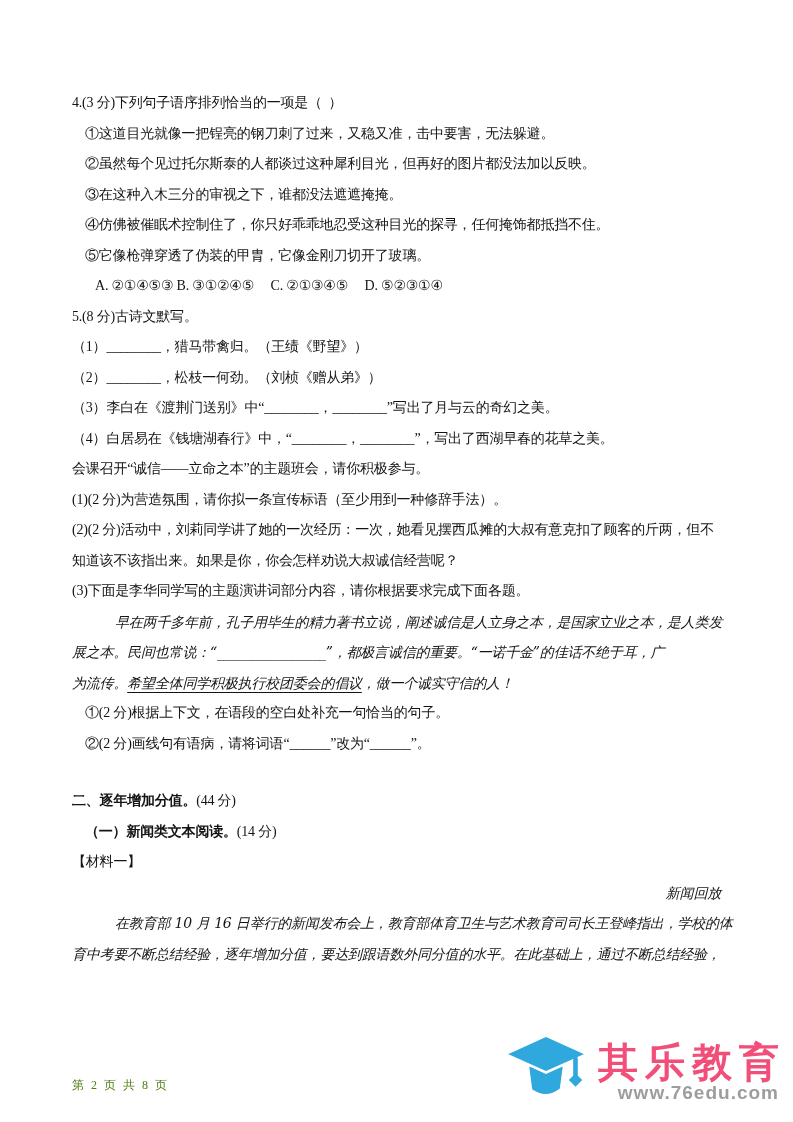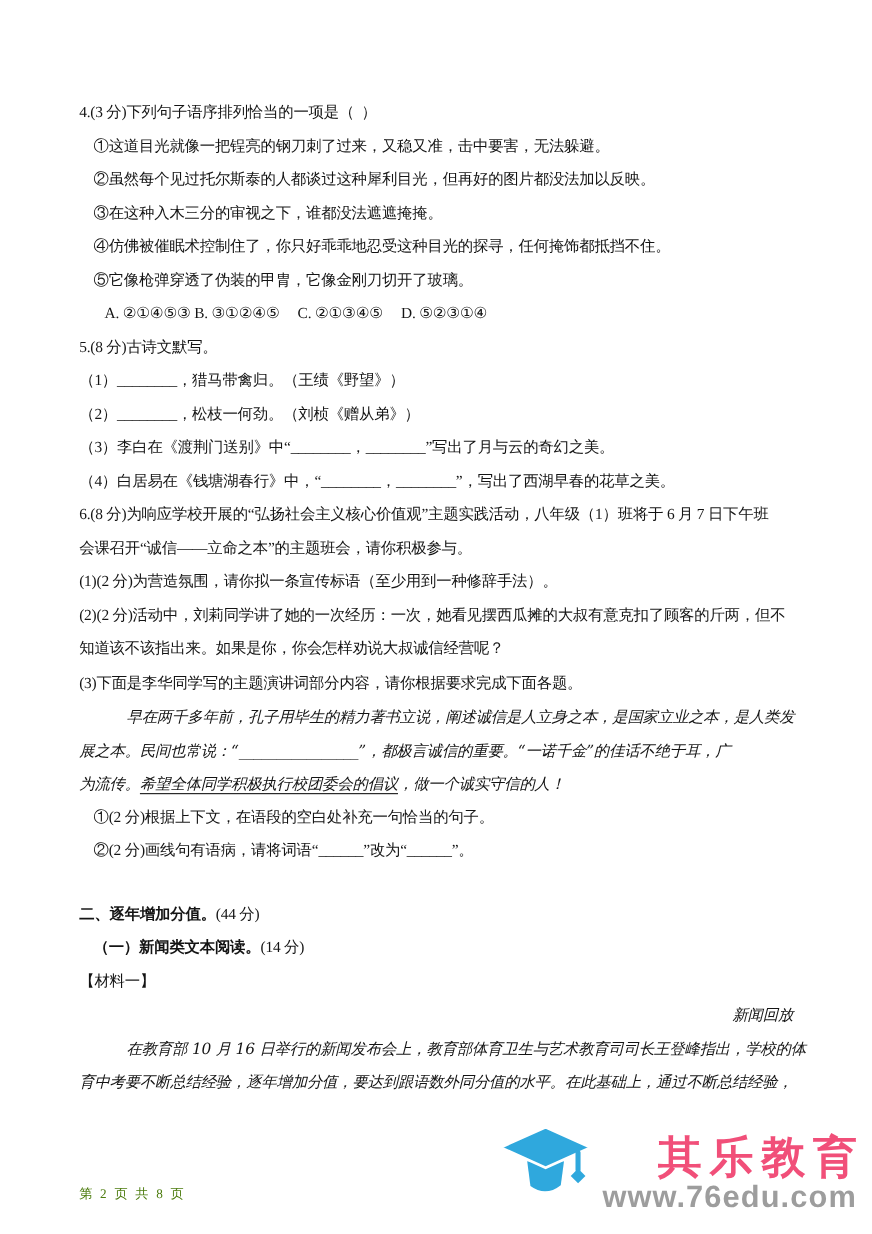--- a/index.html
+++ b/index.html
@@ -28,35 +28,35 @@
   .bold { font-weight:bold; }
   .center { text-align:right; }
   .underline { text-decoration:underline; text-underline-offset:4px; }
   .gap-before { margin-top:27px; }
   .footer {
     position:absolute; left:72px; bottom:28px;
     font-size:12px; letter-spacing:2px; color:#4d7c0f;
     font-family:"Liberation Serif","DejaVu Serif",serif;
   }
   .logo {
-    position:absolute; right:8px; bottom:18px;
-    display:flex; align-items:flex-end; gap:6px;
+    position:absolute; right:8px; bottom:8px;
+    display:flex; align-items:center; gap:6px;
   }
   .cap-icon { color:var(--brand_blue,#2fa8dd); flex:0 0 auto; }
   .logo-text { display:flex; flex-direction:column; align-items:flex-end; padding-right:6px; }
   .logo-title {
     font-family:"Liberation Sans","DejaVu Sans",sans-serif;
     font-weight:bold; font-size:40px; line-height:1.05;
     letter-spacing:7px; margin-right:-7px;
     color:var(--brand_pink,#f14f79);
     white-space:nowrap;
   }
   .logo-url {
     font-family:"Liberation Sans","DejaVu Sans",sans-serif;
-    font-weight:bold; font-size:28px; line-height:1.1;
+    font-weight:bold; font-size:19px; line-height:1.1;
     color:var(--url_gray,#9d9d9d);
     letter-spacing:1px;
     white-space:nowrap;
   }
 </style>
 </head>
 <body>
 
 <div class="page">
 
@@ -67,21 +67,20 @@
   <div class="line indent-1">④仿佛被催眠术控制住了，你只好乖乖地忍受这种目光的探寻，任何掩饰都抵挡不住。</div>
   <div class="line indent-1">⑤它像枪弹穿透了伪装的甲胄，它像金刚刀切开了玻璃。</div>
   <div class="line indent-2">A. ②①④⑤③ B. ③①②④⑤     C. ②①③④⑤     D. ⑤②③①④</div>
 
   <div class="line">5.(8 分)古诗文默写。</div>
   <div class="line">（1）________，猎马带禽归。（王绩《野望》）</div>
   <div class="line">（2）________，松枝一何劲。（刘桢《赠从弟》）</div>
   <div class="line">（3）李白在《渡荆门送别》中“________，________”写出了月与云的奇幻之美。</div>
   <div class="line">（4）白居易在《钱塘湖春行》中，“________，________”，写出了西湖早春的花草之美。</div>
 
-  <div class="line">6.(8 分)为响应学校开展的“弘扬社会主义核心价值观”主题实践活动，八年级（1）班将于 6 月 7 日下午班</div>
   <div class="line">会课召开“诚信——立命之本”的主题班会，请你积极参与。</div>
   <div class="line">(1)(2 分)为营造氛围，请你拟一条宣传标语（至少用到一种修辞手法）。</div>
   <div class="line">(2)(2 分)活动中，刘莉同学讲了她的一次经历：一次，她看见摆西瓜摊的大叔有意克扣了顾客的斤两，但不</div>
   <div class="line">知道该不该指出来。如果是你，你会怎样劝说大叔诚信经营呢？</div>
   <div class="line">(3)下面是李华同学写的主题演讲词部分内容，请你根据要求完成下面各题。</div>
 
   <div class="line kai para-indent">早在两千多年前，孔子用毕生的精力著书立说，阐述诚信是人立身之本，是国家立业之本，是人类发</div>
   <div class="line kai">展之本。民间也常说：“________________”，都极言诚信的重要。“一诺千金”的佳话不绝于耳，广</div>
   <div class="line kai"><span>为流传。</span><span class="underline">希望全体同学积极执行校团委会的倡议</span><span>，做一个诚实守信的人！</span></div>
 

